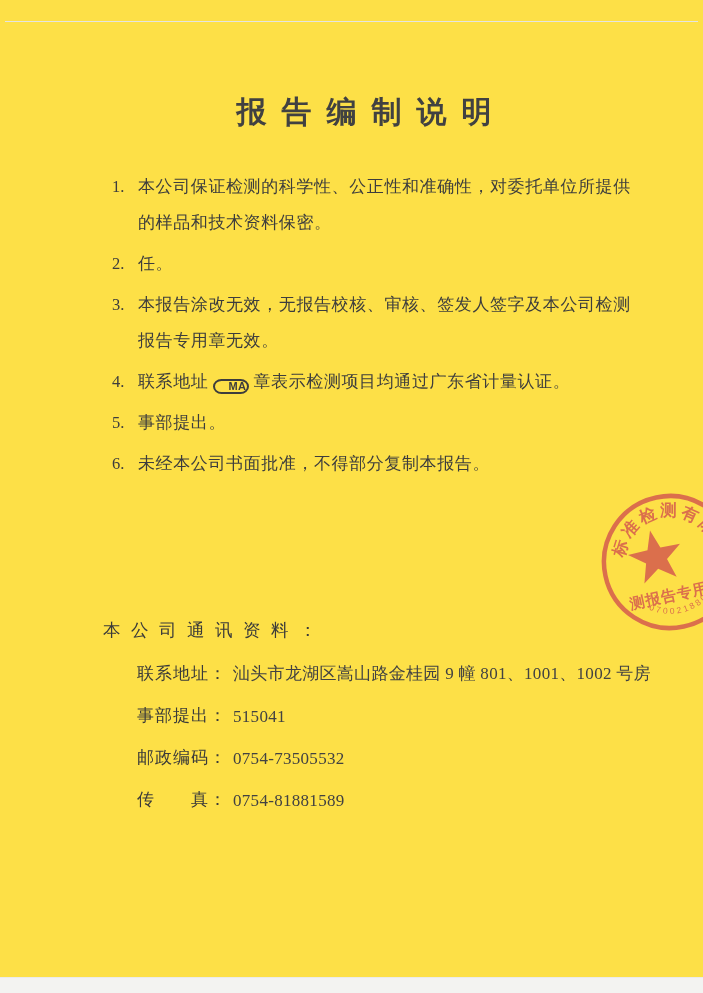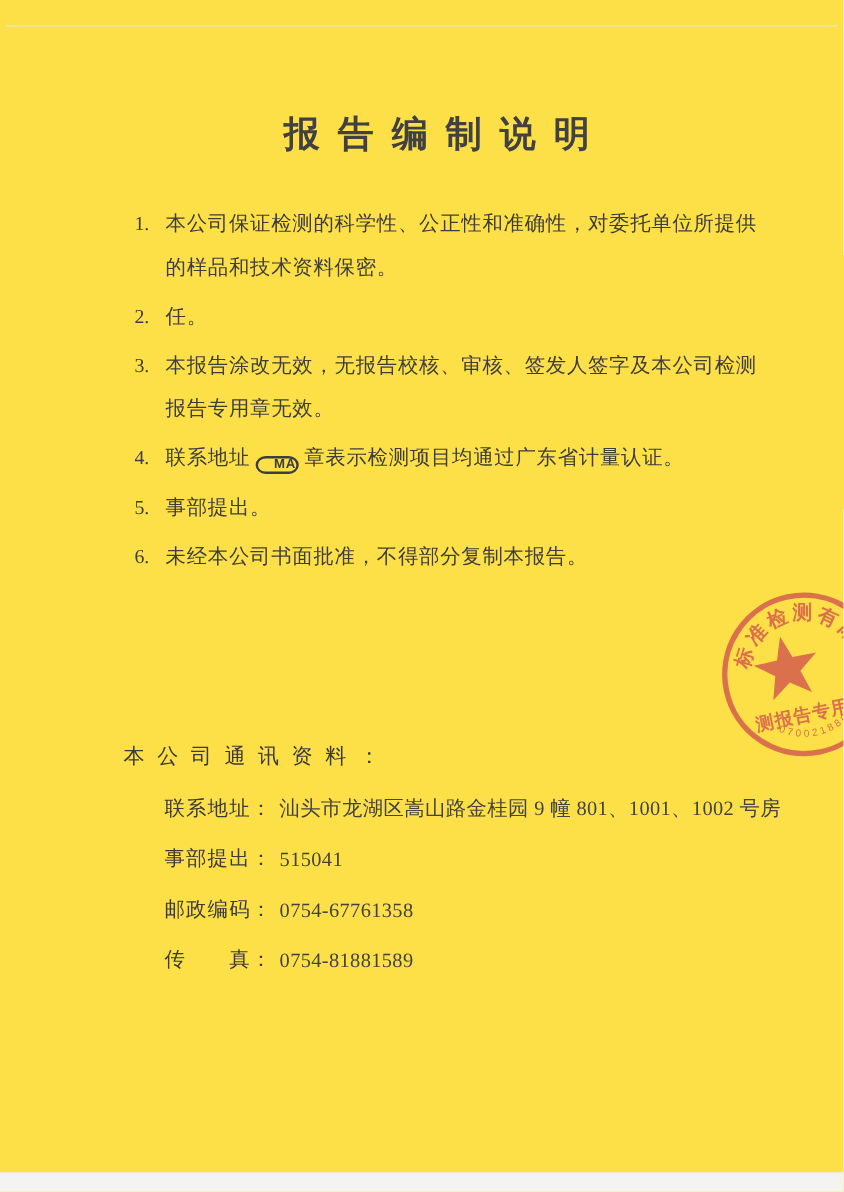--- a/index.html
+++ b/index.html
@@ -180,21 +180,21 @@
           <div class="contact-row">
             <span class="contact-label">联系地址：</span>
             <span class="contact-value">汕头市龙湖区嵩山路金桂园 9 幢 801、1001、1002 号房</span>
           </div>
           <div class="contact-row">
             <span class="contact-label">事部提出：</span>
             <span class="contact-value">515041</span>
           </div>
           <div class="contact-row">
             <span class="contact-label">邮政编码：</span>
-            <span class="contact-value">0754-67761358</span>
+            <span class="contact-value">0754-73505532</span>
           </div>
           <div class="contact-row">
             <span class="contact-label">传　　真：</span>
             <span class="contact-value">0754-81881589</span>
           </div>
         </div>
     </div>
 
   </div>
 

